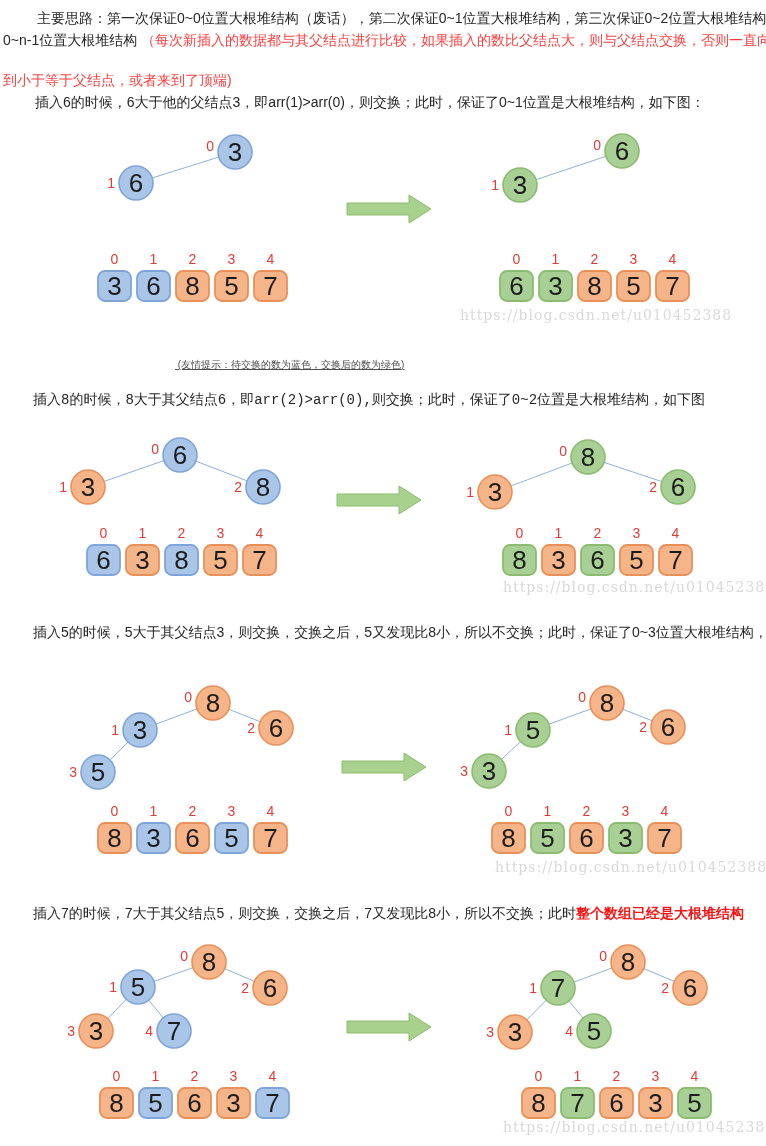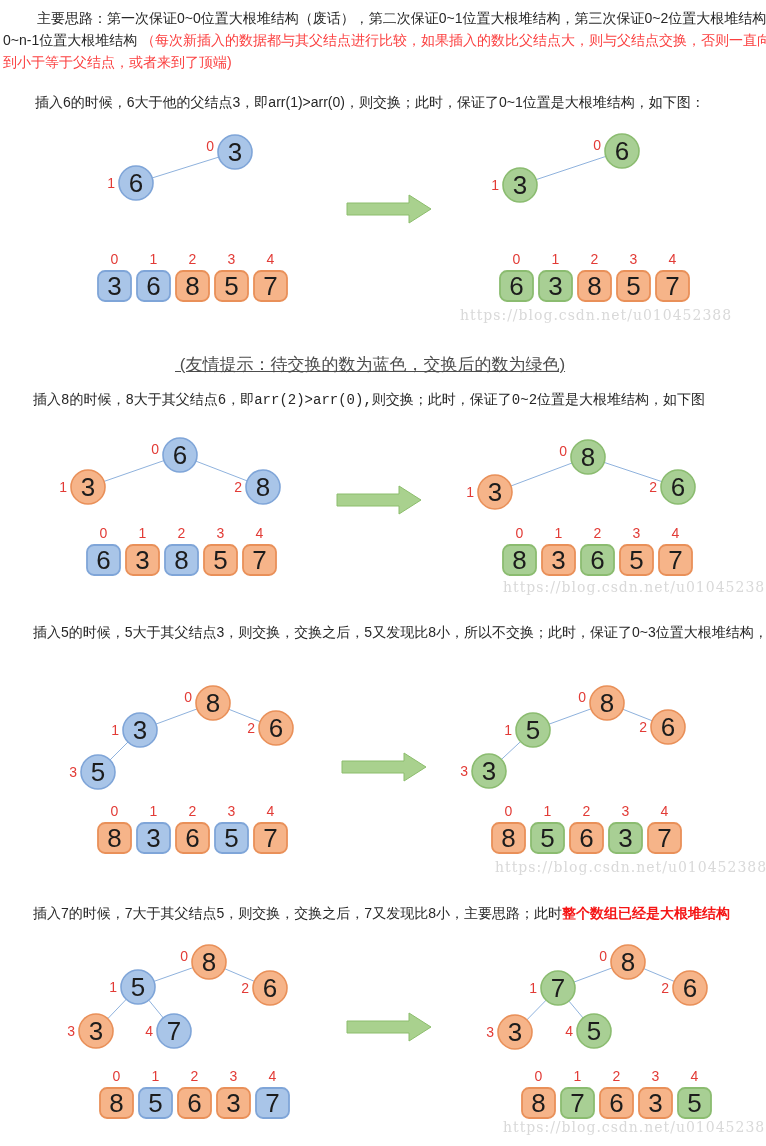--- a/index.html
+++ b/index.html
@@ -6,23 +6,23 @@
   body{
     width:766px;height:1146px;position:relative;overflow:hidden;
     background:#ffffff;color:#262626;
     font-family:"Liberation Sans","DejaVu Sans",sans-serif;
   }
   .txt{position:absolute;font-size:14px;line-height:20px;white-space:nowrap;}
   .red{color:#fb4040;}
   .redbold{color:#f51515;font-weight:bold;}
   #intro-l1{top:8px;left:37px;}
   #intro-l2{top:30px;left:3px;}
-  #intro-l3{top:52px;left:3px;text-align:center;}
+  #intro-l3{top:70px;left:3px;text-align:center;}
   #p1{top:92px;left:35px;}
-  #hint{top:355px;left:175px;font-size:17px;color:#4d4d4d;text-decoration:underline;}
+  #hint{top:355px;left:175px;font-size:10px;color:#4d4d4d;text-decoration:underline;}
   #p2{top:390px;left:33px;font-family:Liberation Mono, monospace;}
   #p3{top:622px;left:33px;}
   #p4{top:903px;left:33px;}
   svg.fig{position:absolute;left:0;width:766px;display:block;}
   .node-val{font-size:26px;fill:#1c1c1c;}
   .cell-val{font-size:26px;fill:#1c1c1c;}
   .idx-label{font-size:14px;fill:#e23b36;}
   .wm{font-size:14px;letter-spacing:1px;fill:#d9d9d9;font-family:"DejaVu Serif","Liberation Serif",serif;}
 </style>
 </head>
@@ -200,21 +200,21 @@
     <rect x="609" y="158" width="33" height="30" rx="7" ry="7" fill="#a8cf94" stroke="#8bbc70" stroke-width="1.8"></rect>
     <text x="625.5" y="173" dy=".36em" text-anchor="middle" class="cell-val">3</text>
     <text x="625.5" y="151" text-anchor="middle" class="idx-label">3</text>
     <rect x="648" y="158" width="33" height="30" rx="7" ry="7" fill="#f6b489" stroke="#e99059" stroke-width="1.8"></rect>
     <text x="664.5" y="173" dy=".36em" text-anchor="middle" class="cell-val">7</text>
     <text x="664.5" y="151" text-anchor="middle" class="idx-label">4</text>
     <polygon points="342,96 404,96 404,88 426,102 404,116 404,108 342,108" fill="#a9d18e" stroke="#8cbd6c" stroke-width="1"></polygon>
     <text x="495" y="207" class="wm">https://blog.csdn.net/u010452388</text>
   </svg>
 
-<div class="txt" id="p4"><span>插入7的时候，7大于其父结点5，则交换，交换之后，7又发现比8小，主要思路；此时</span><span class="redbold">整个数组已经是大根堆结构</span></div>
+<div class="txt" id="p4"><span>插入7的时候，7大于其父结点5，则交换，交换之后，7又发现比8小，所以不交换；此时</span><span class="redbold">整个数组已经是大根堆结构</span></div>
 <svg class="fig" viewBox="0 0 766 211" style="top: 935px; height: 211px;">
     <line x1="209" y1="27" x2="138" y2="52" stroke="#8fb2dd" stroke-width="1"></line>
     <line x1="209" y1="27" x2="270" y2="53" stroke="#8fb2dd" stroke-width="1"></line>
     <line x1="138" y1="52" x2="96" y2="96" stroke="#8fb2dd" stroke-width="1"></line>
     <line x1="138" y1="52" x2="174" y2="96" stroke="#8fb2dd" stroke-width="1"></line>
     <circle cx="209" cy="27" r="17" fill="#f6b489" stroke="#e99059" stroke-width="1.6"></circle>
     <text x="209" y="27" dy=".36em" text-anchor="middle" class="node-val">8</text>
     <text x="188" y="26" text-anchor="end" class="idx-label">0</text>
     <circle cx="138" cy="52" r="17" fill="#a9c5e8" stroke="#7fa5d8" stroke-width="1.6"></circle>
     <text x="138" y="52" dy=".36em" text-anchor="middle" class="node-val">5</text>

